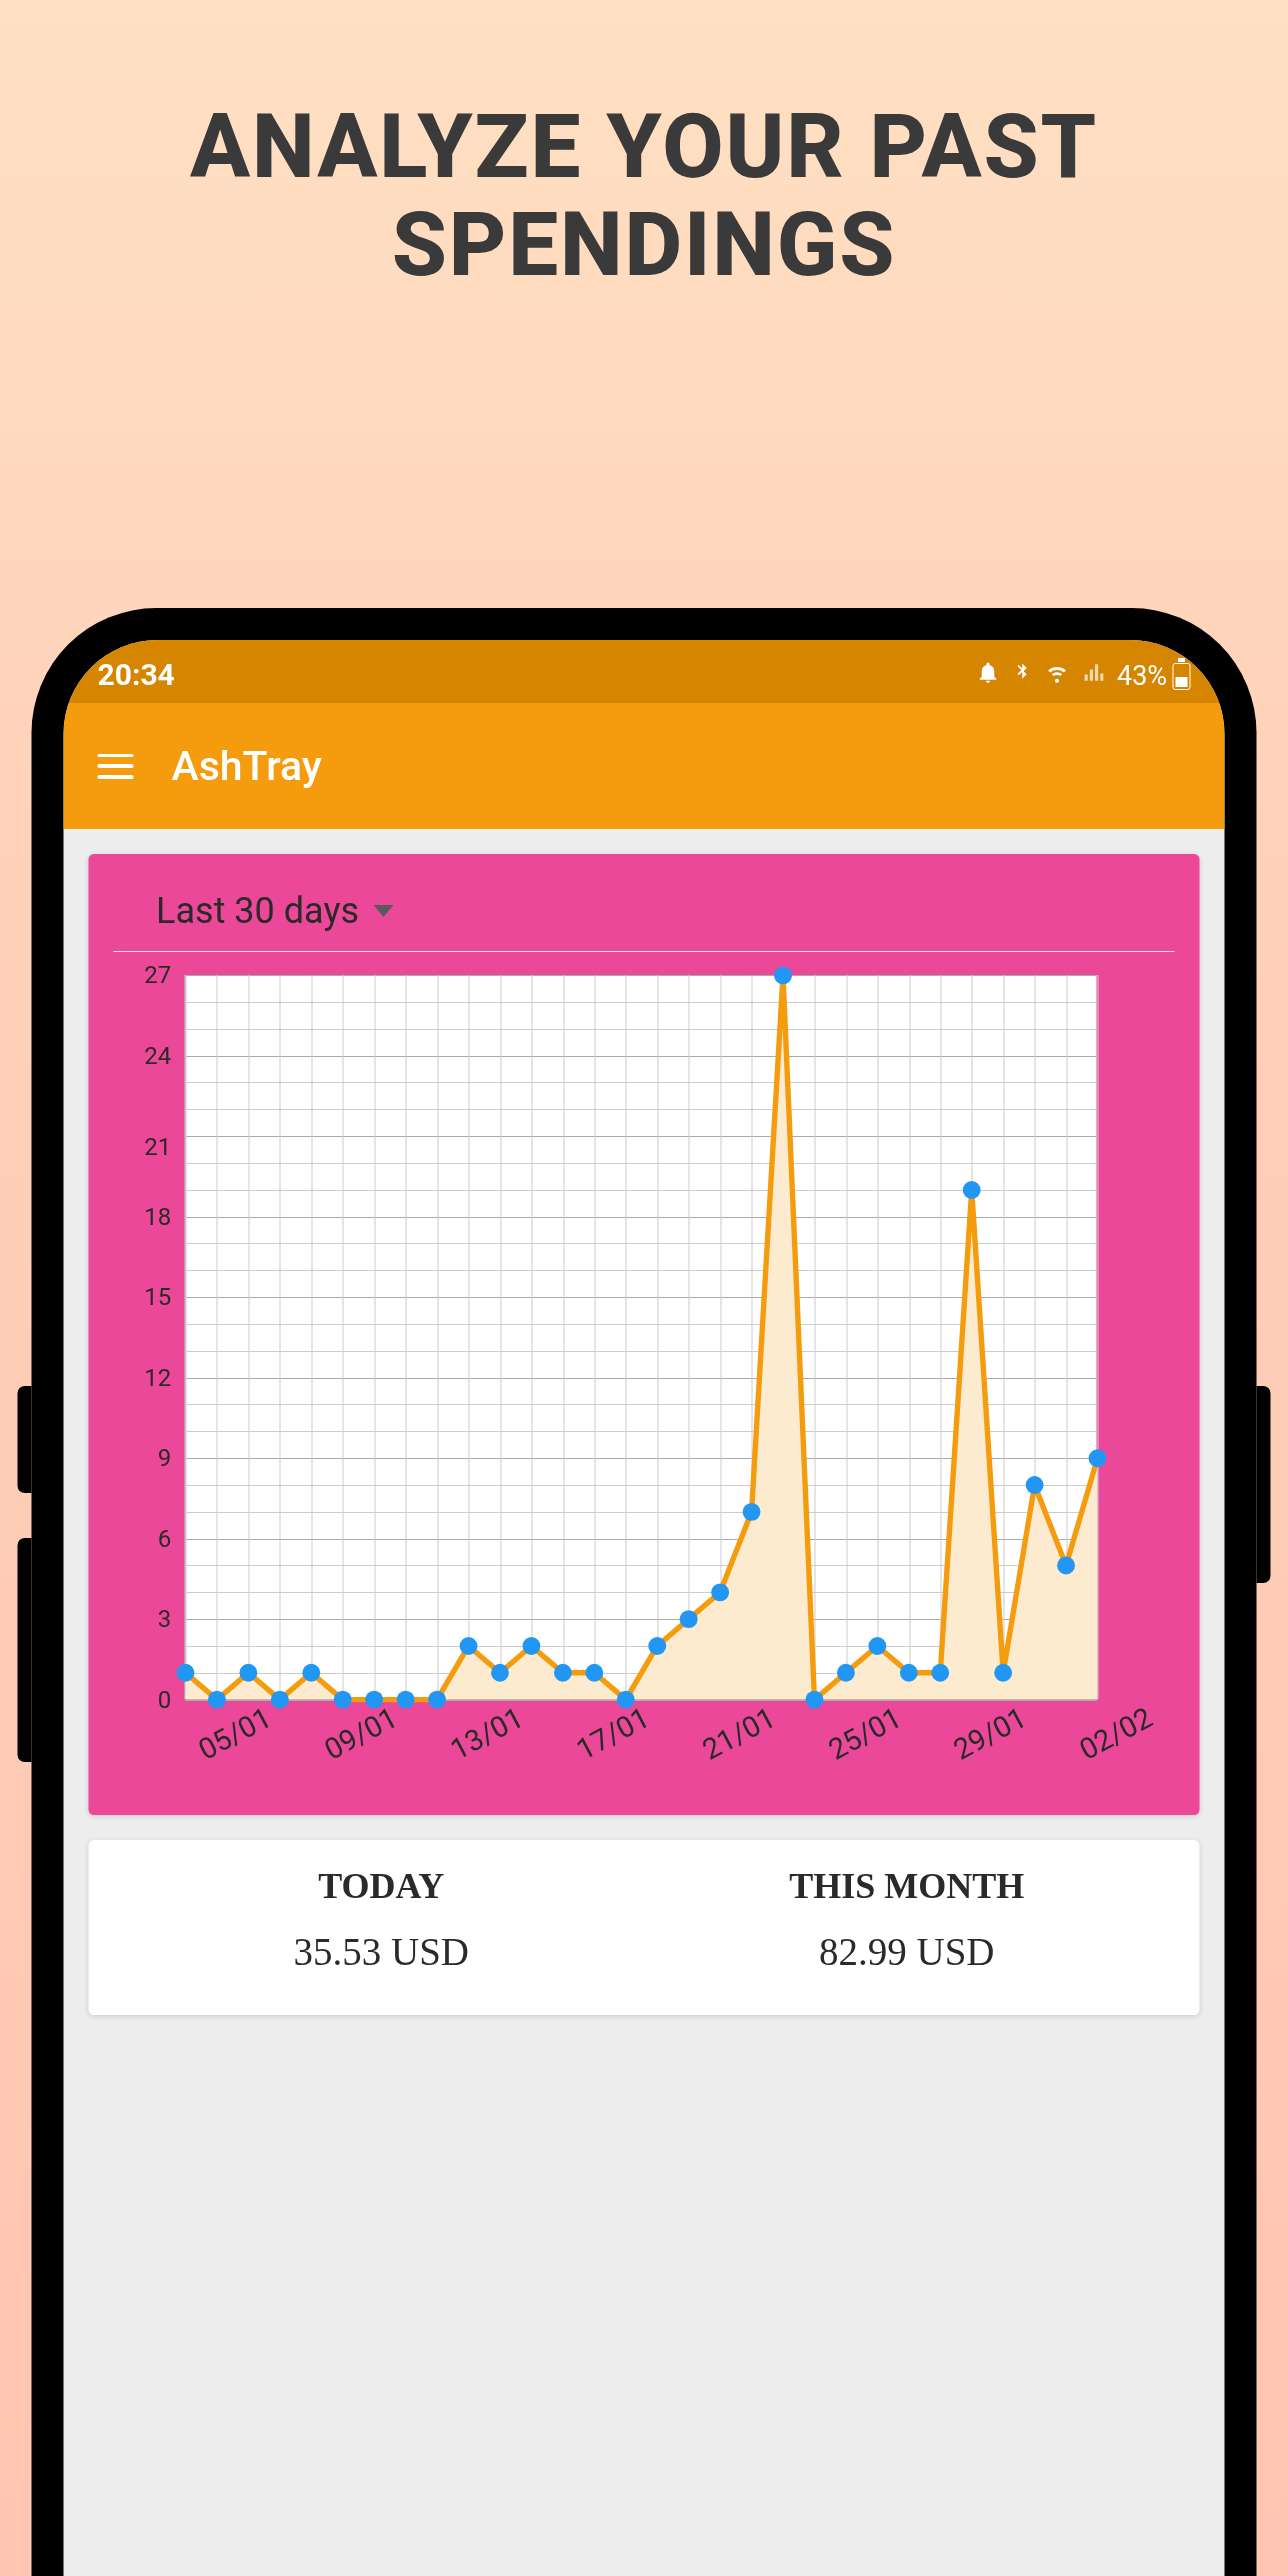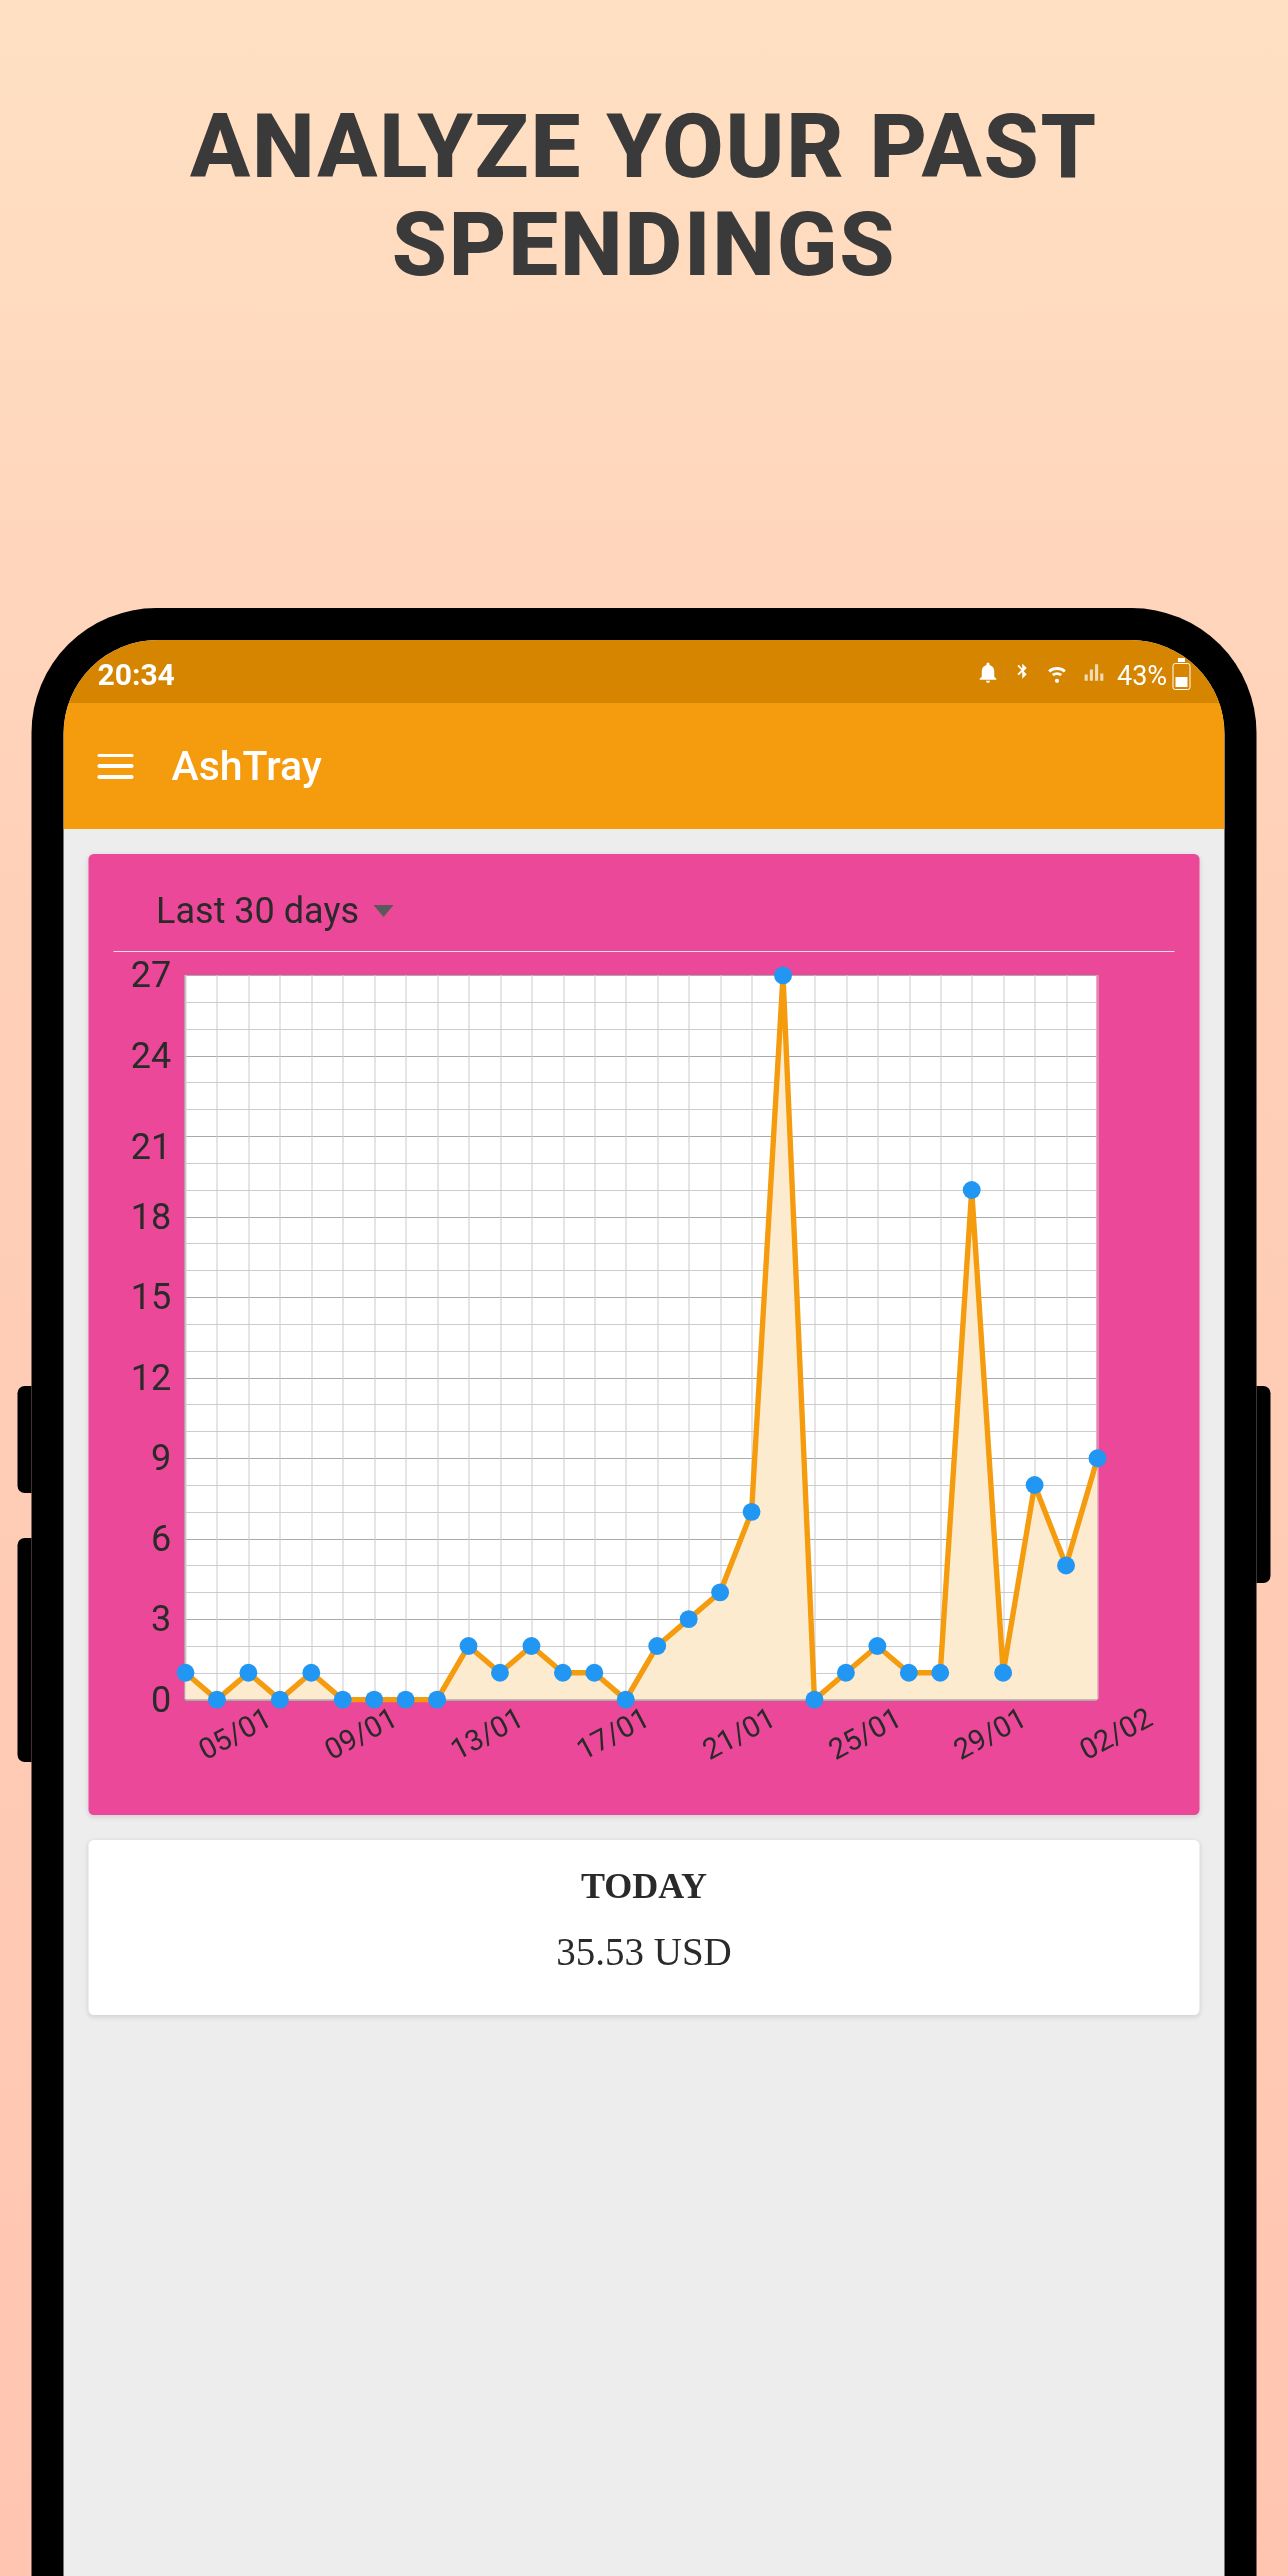--- a/index.html
+++ b/index.html
@@ -225,21 +225,21 @@
   }
   .gridlines-v div {
     position: absolute; top: 0; bottom: 0; width: 0.9px; background: #ccc;
   }
   .gridlines-h .major { background: #aaa; }
   .y-tick {
     position: absolute;
     right: 100%;
     transform: translateY(-50%);
     padding-right: 14.3px;
-    font-size: 36px;
+    font-size: 24px;
     color: #2a2a2a;
     text-align: right;
   }
   .x-tick {
     position: absolute;
     top: 100%;
     transform: translateX(-50%) rotate(-28deg);
     transform-origin: top center;
     padding-top: 21.5px;
     font-size: 29px;
@@ -478,20 +478,24 @@
             </div>
         </div>
       </div>
 
       <div class="summary-card">
         <div class="summary-cols">
           <div class="summary-col">
             <div class="summary-col-label">TODAY</div>
             <div class="summary-col-value">35.53 USD</div>
           </div>
+          <div class="summary-col">
+            <div class="summary-col-label">THIS MONTH</div>
+            <div class="summary-col-value">82.99 USD</div>
+          </div>
         </div>
       </div>
 
     </div>
 
   </div>
 </div>
 
 
 </body></html>

